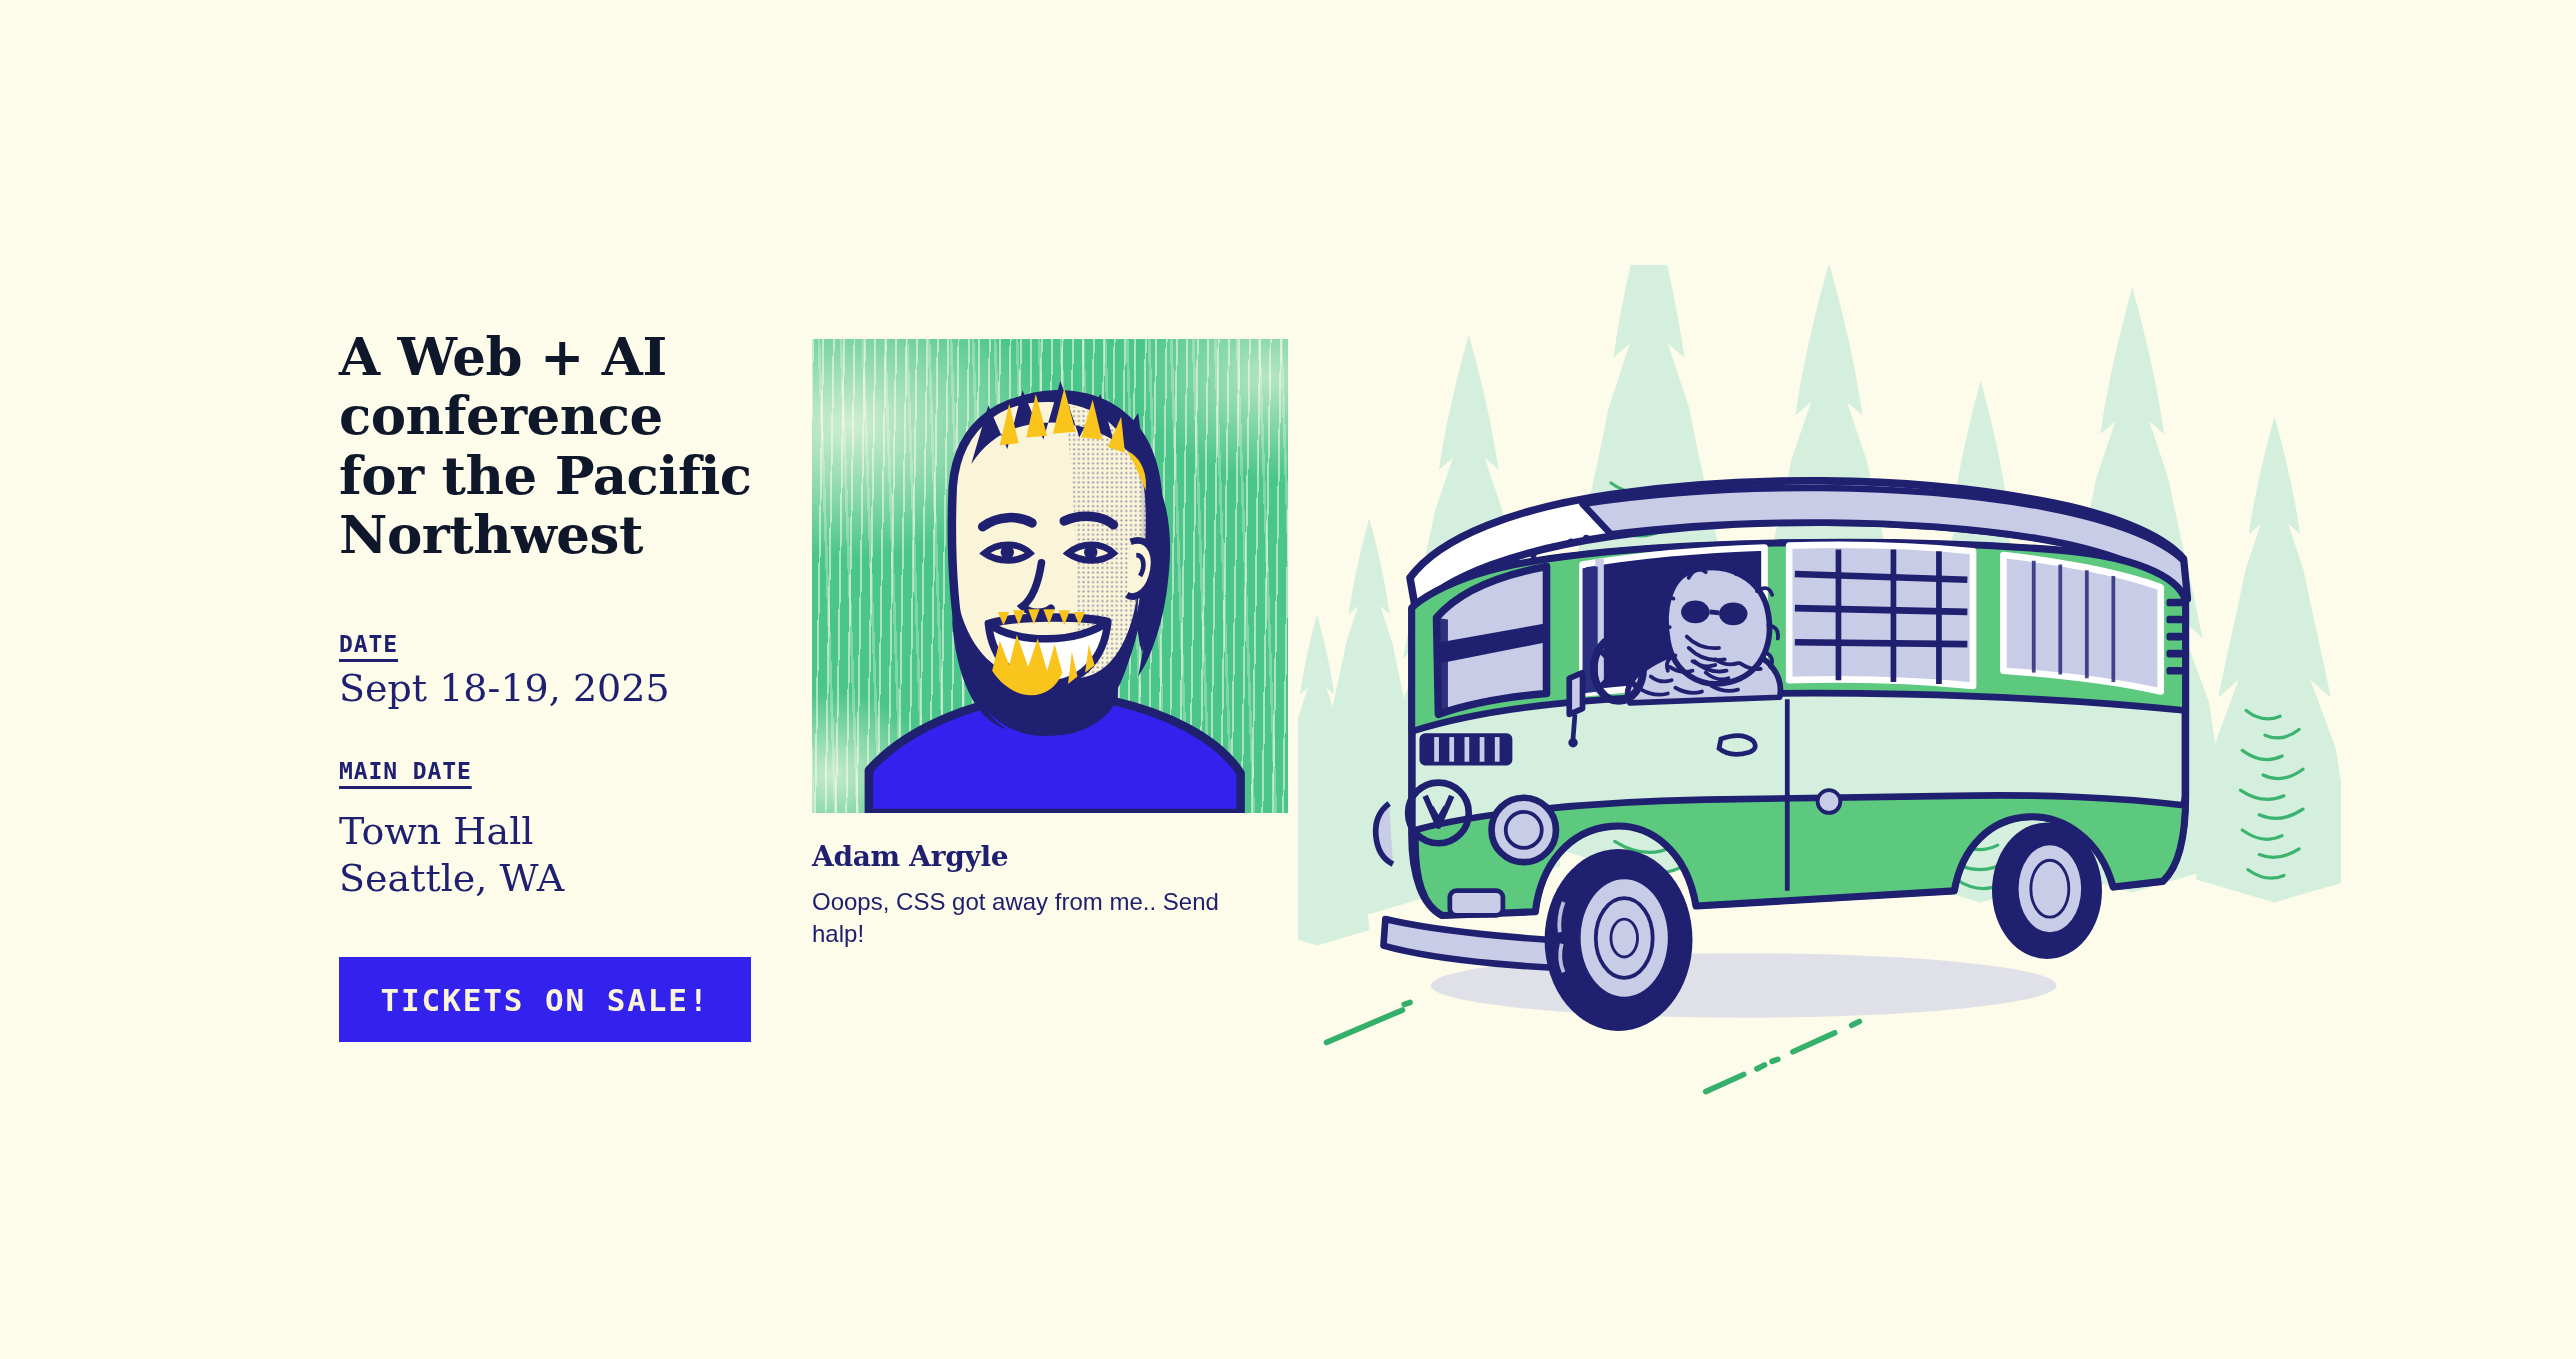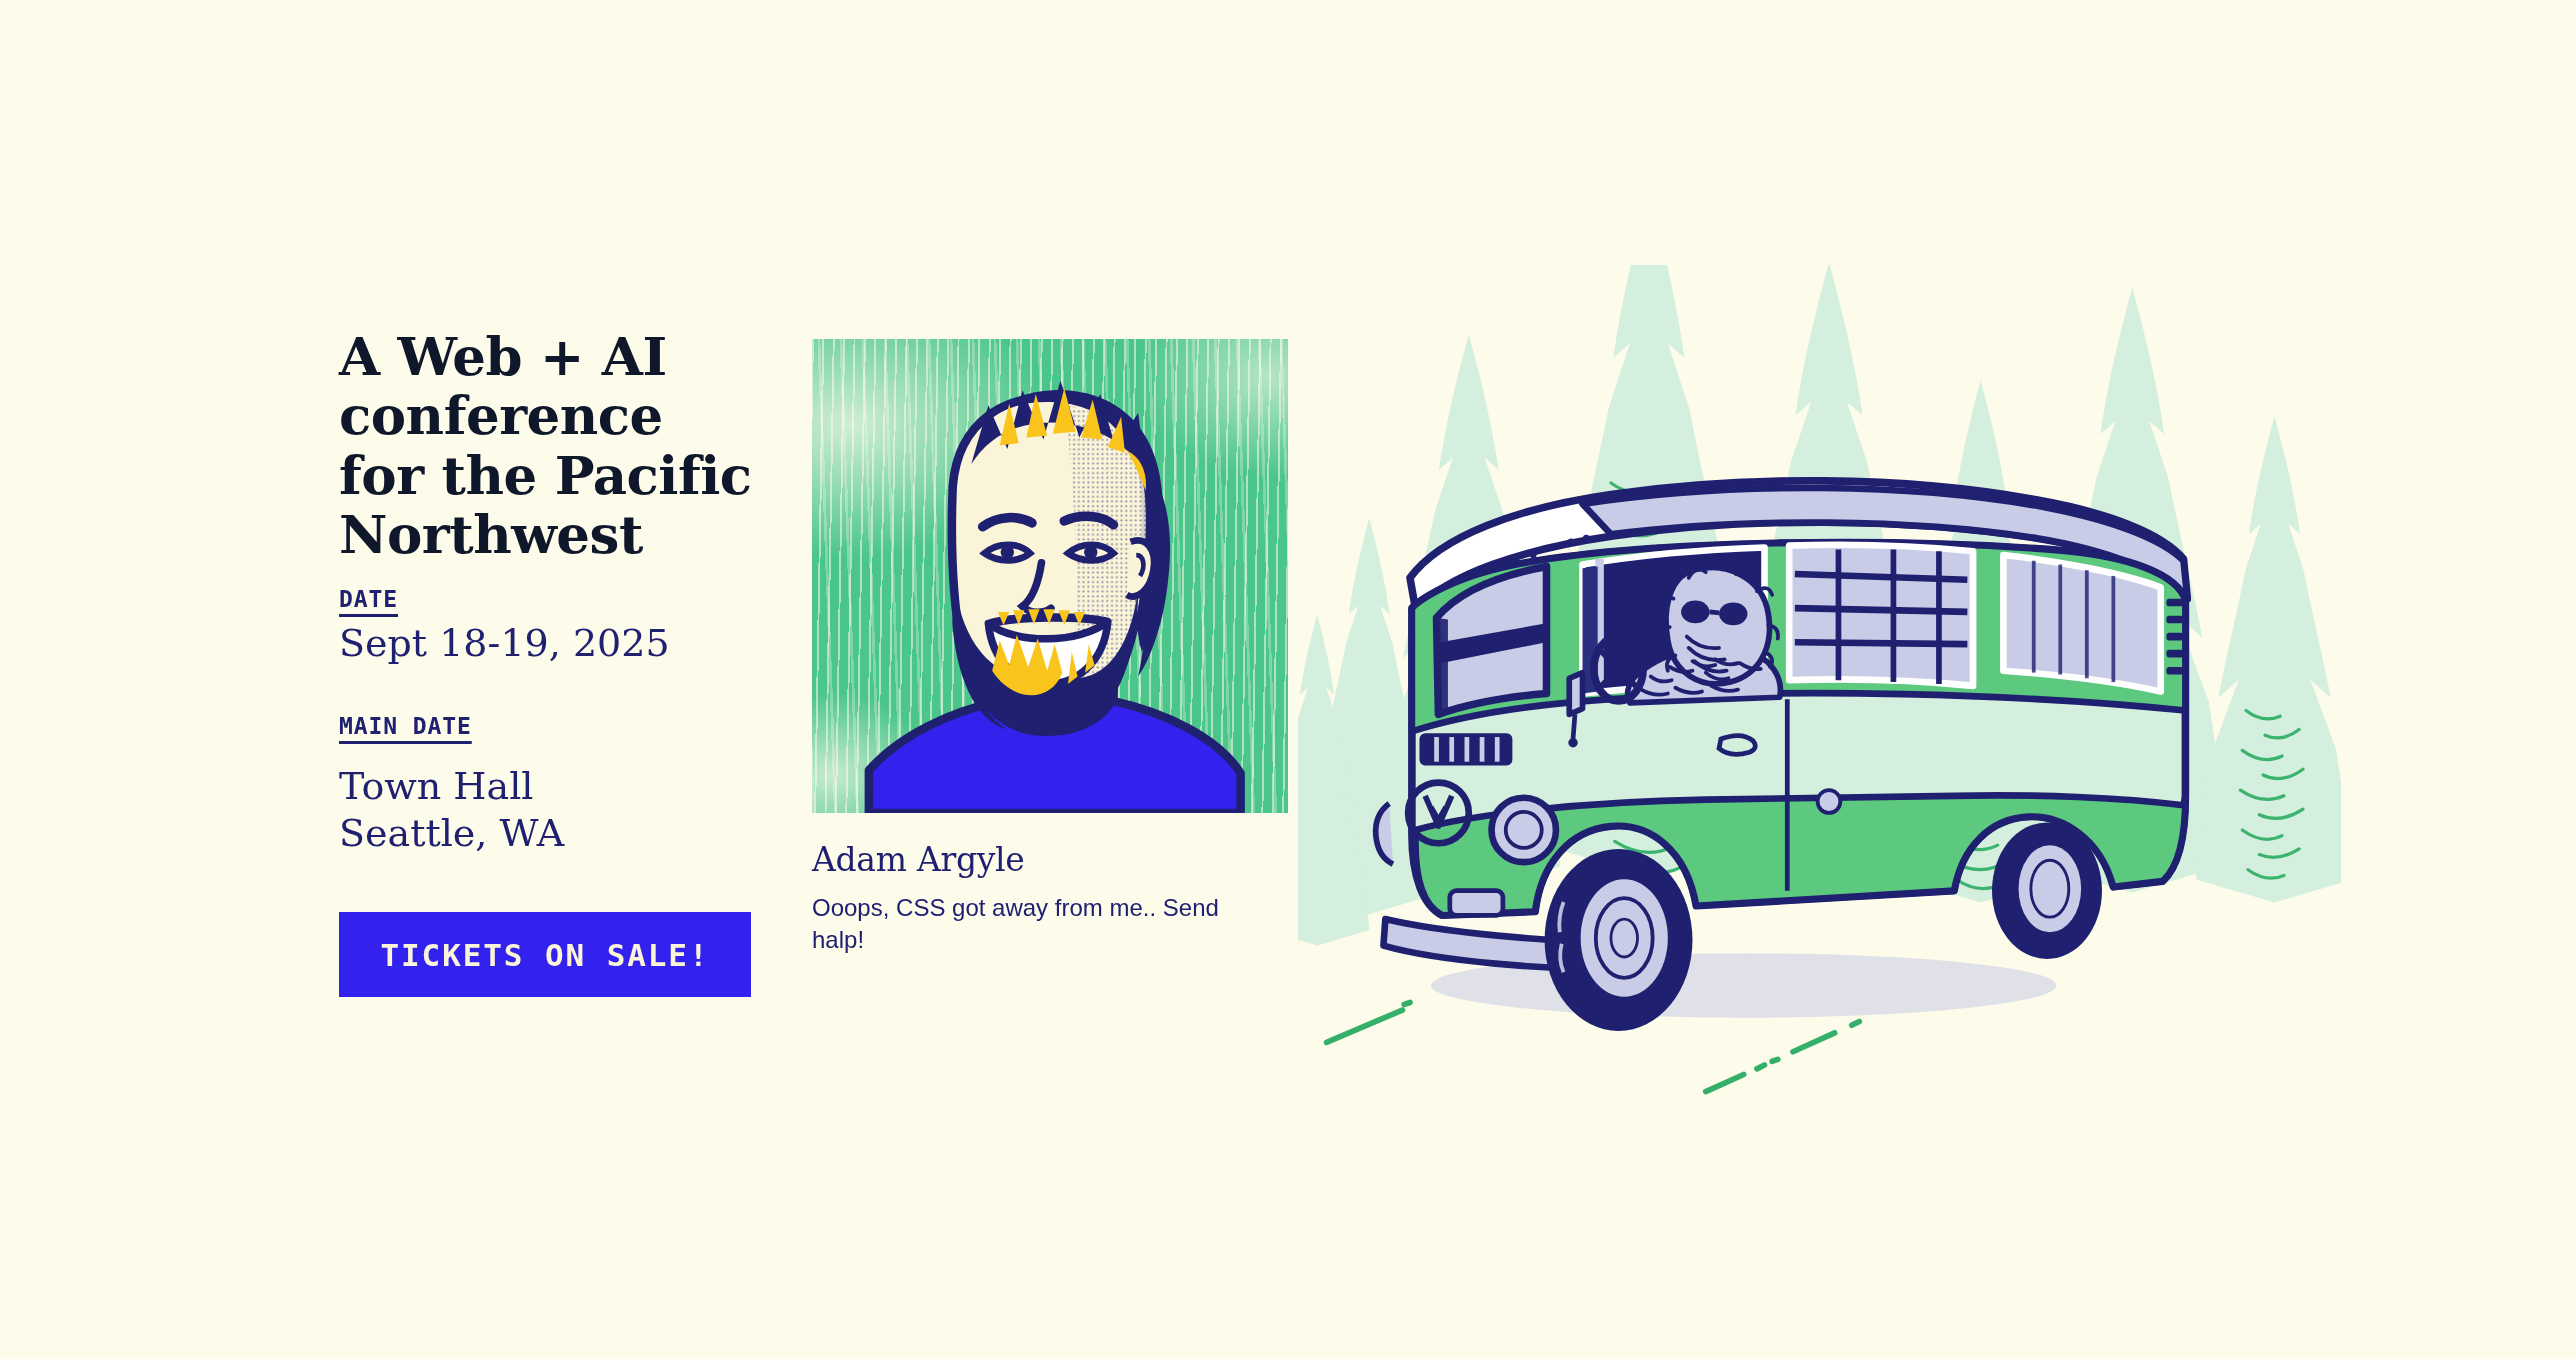--- a/index.html
+++ b/index.html
@@ -36,21 +36,21 @@
   .headline {
     font-family: "DejaVu Serif", "Liberation Serif", serif;
     font-size: 53px;
     line-height: 1.12;
     font-weight: 700;
     letter-spacing: -0.5px;
     color: #0f172a;
     margin: 0;
   }
 
-  .meta-block { margin-top: 22px; }
+  .meta-block { margin-top: 67px; }
   .meta-block.second { margin-top: 47px; }
 
   .meta-label {
     font-family: "DejaVu Sans Mono", "Liberation Mono", monospace;
     font-size: 23px;
     font-weight: 700;
     letter-spacing: 0.9px;
     text-decoration: underline;
     text-underline-offset: 6.6px;
     text-decoration-thickness: 2.8px;
@@ -124,22 +124,22 @@
   .portrait-svg {
     position: absolute;
     inset: 0;
     width: 100%;
     height: 100%;
     z-index: 2;
   }
 
   .speaker-name {
     font-family: "DejaVu Serif", "Liberation Serif", serif;
-    font-size: 33px;
-    font-weight: 400;
+    font-size: 28px;
+    font-weight: 700;
     color: #1F2070;
     margin-top: 26.5px;
     letter-spacing: -0.3px;
   }
 
   .speaker-quote {
     font-family: "Liberation Sans", sans-serif;
     font-size: 24px;
     font-weight: 400;
     line-height: 1.35;

